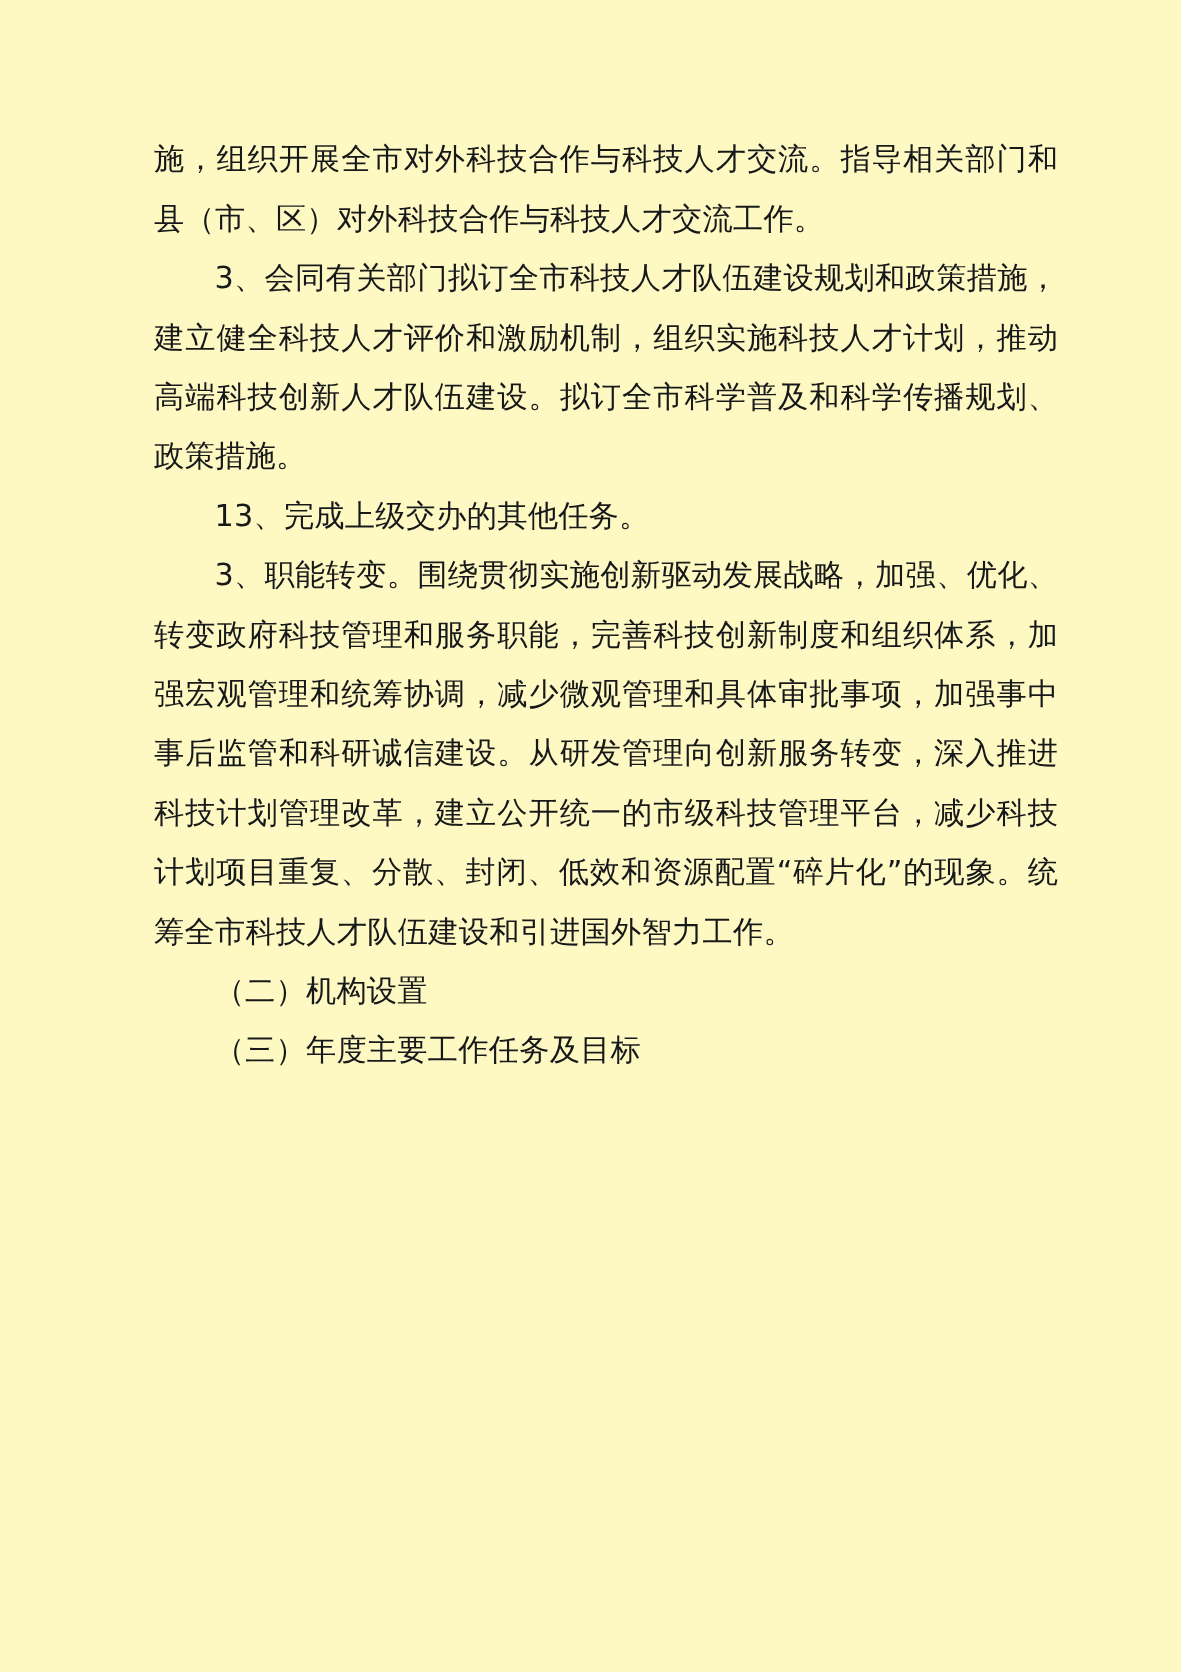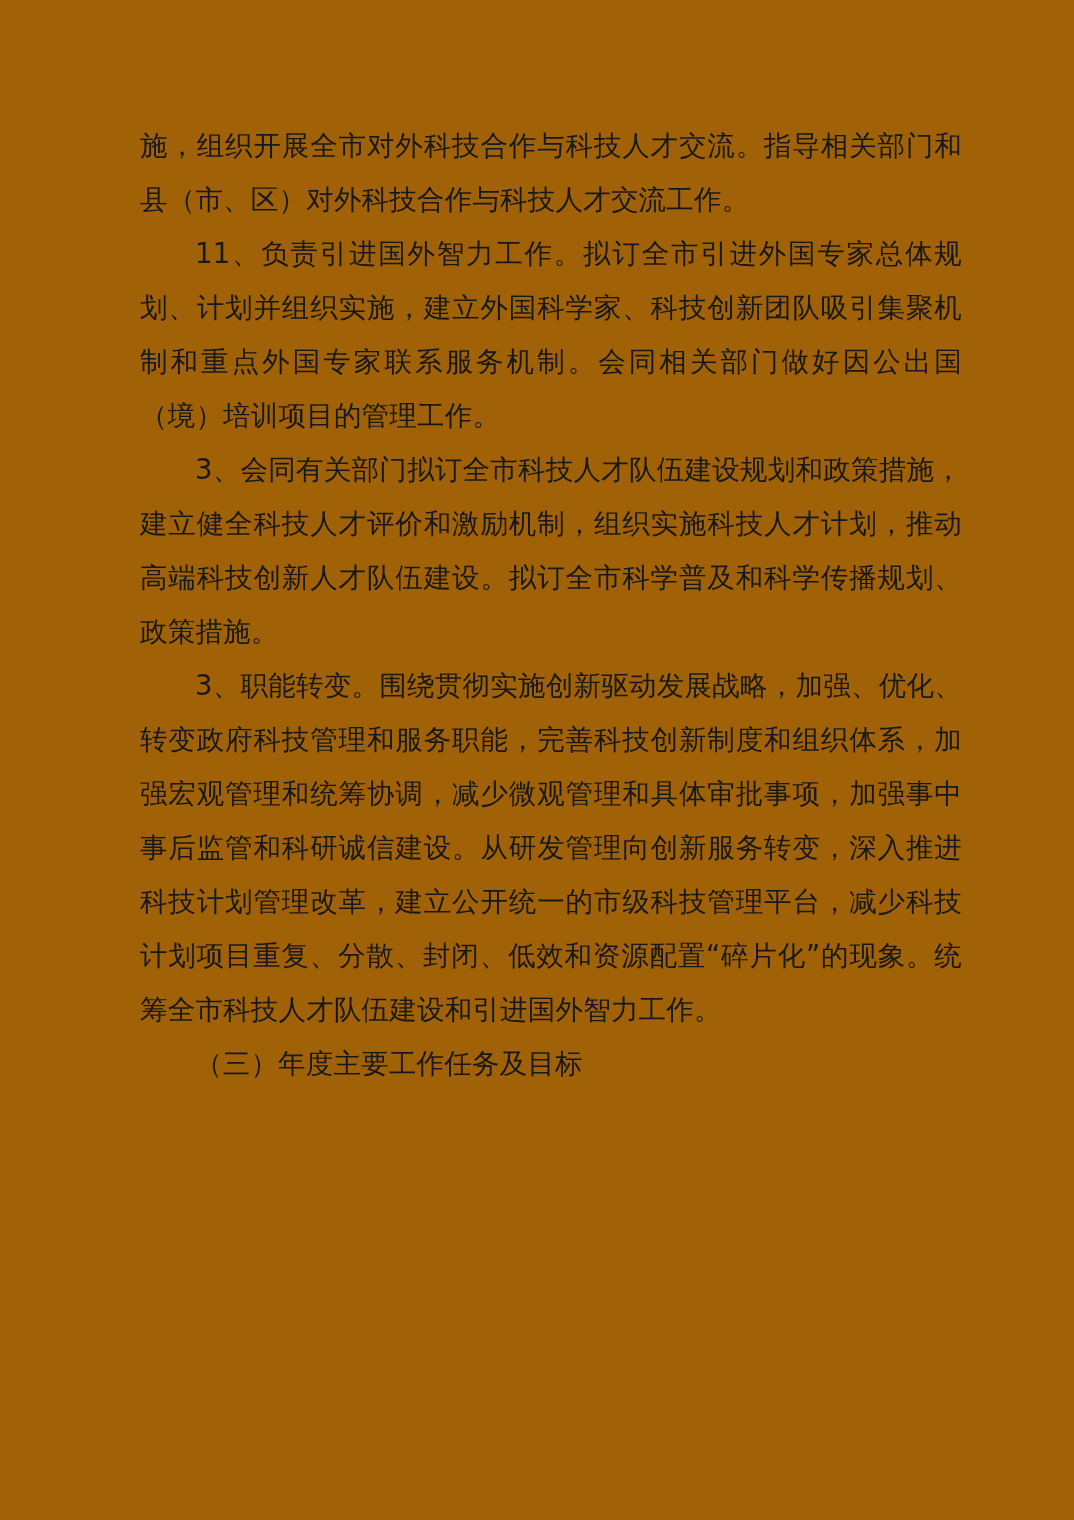--- a/index.html
+++ b/index.html
@@ -12,21 +12,21 @@
     height: 1520px;
     font-family: "DejaVu Sans", "Liberation Sans", sans-serif;
     color: #1a1a1a;
   }
   .page {
     position: relative;
     width: 1074px;
     height: 1520px;
     box-sizing: border-box;
     padding: 118px 112px 60px 140px;
-    background: #a16207;
+    background: #fef9c3;
   }
   .doc-body {
     font-size: 27.5px;
     line-height: 54px;
     text-align: justify;
     text-justify: inter-ideograph;
     letter-spacing: 0.2px;
     color: #17181a;
   }
   p {
@@ -38,19 +38,20 @@
   .noindent {
     text-indent: 0;
   }
 </style>
 </head>
 <body>
 
 <div class="page">
   <div class="doc-body">
     <p class="noindent">施，组织开展全市对外科技合作与科技人才交流。指导相关部门和县（市、区）对外科技合作与科技人才交流工作。</p>
-    <p class="indent2">11、负责引进国外智力工作。拟订全市引进外国专家总体规划、计划并组织实施，建立外国科学家、科技创新团队吸引集聚机制和重点外国专家联系服务机制。会同相关部门做好因公出国（境）培训项目的管理工作。</p>
     <p class="indent2">3、会同有关部门拟订全市科技人才队伍建设规划和政策措施，建立健全科技人才评价和激励机制，组织实施科技人才计划，推动高端科技创新人才队伍建设。拟订全市科学普及和科学传播规划、政策措施。</p>
+    <p class="indent2">13、完成上级交办的其他任务。</p>
     <p class="indent2">3、职能转变。围绕贯彻实施创新驱动发展战略，加强、优化、转变政府科技管理和服务职能，完善科技创新制度和组织体系，加强宏观管理和统筹协调，减少微观管理和具体审批事项，加强事中事后监管和科研诚信建设。从研发管理向创新服务转变，深入推进科技计划管理改革，建立公开统一的市级科技管理平台，减少科技计划项目重复、分散、封闭、低效和资源配置“碎片化”的现象。统筹全市科技人才队伍建设和引进国外智力工作。</p>
+    <p class="indent2">（二）机构设置</p>
     <p class="indent2">（三）年度主要工作任务及目标</p>
 
   </div>
 </div>
 
 </body></html>

